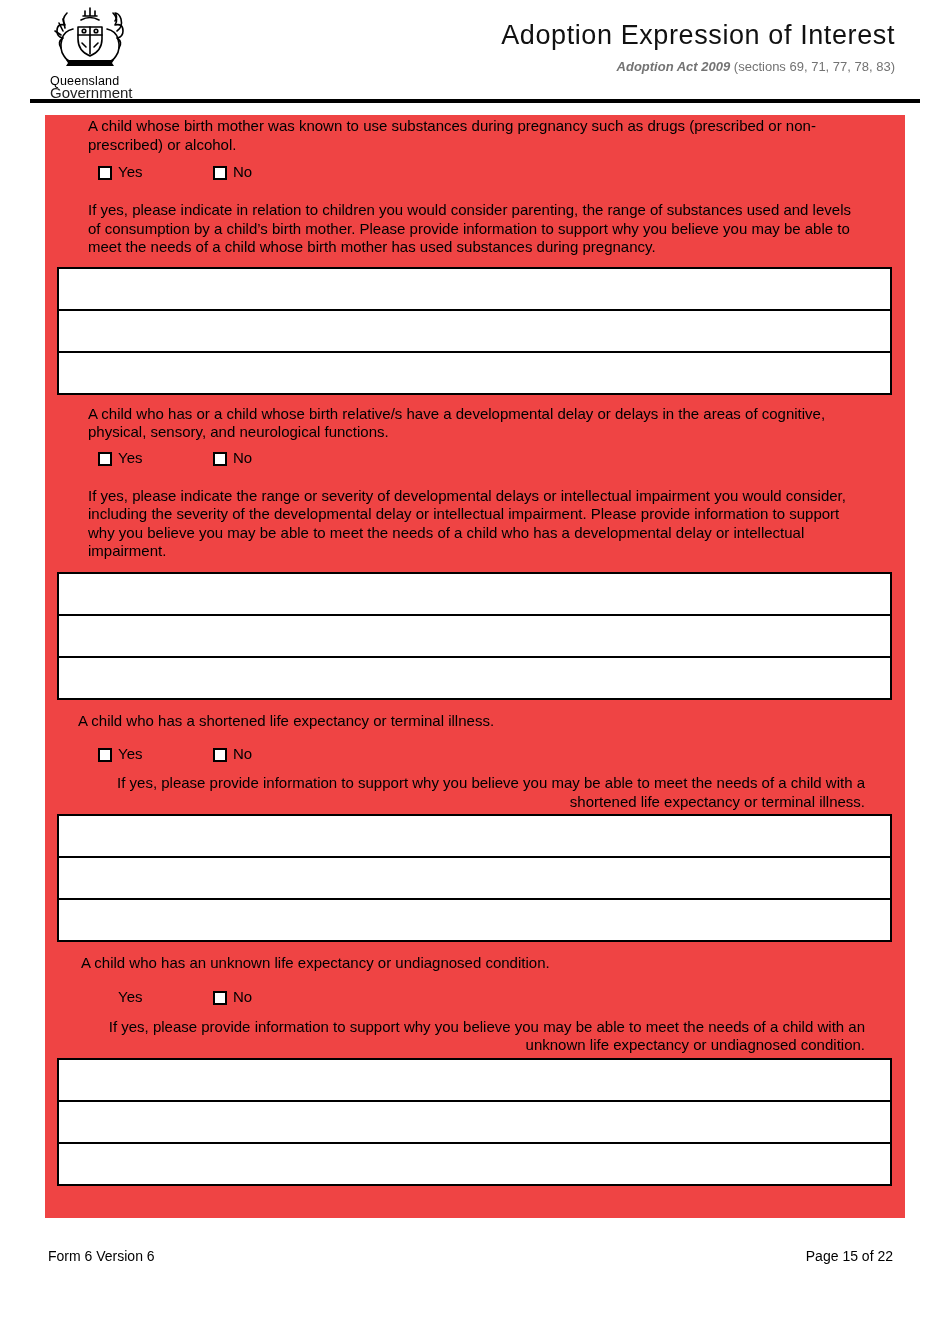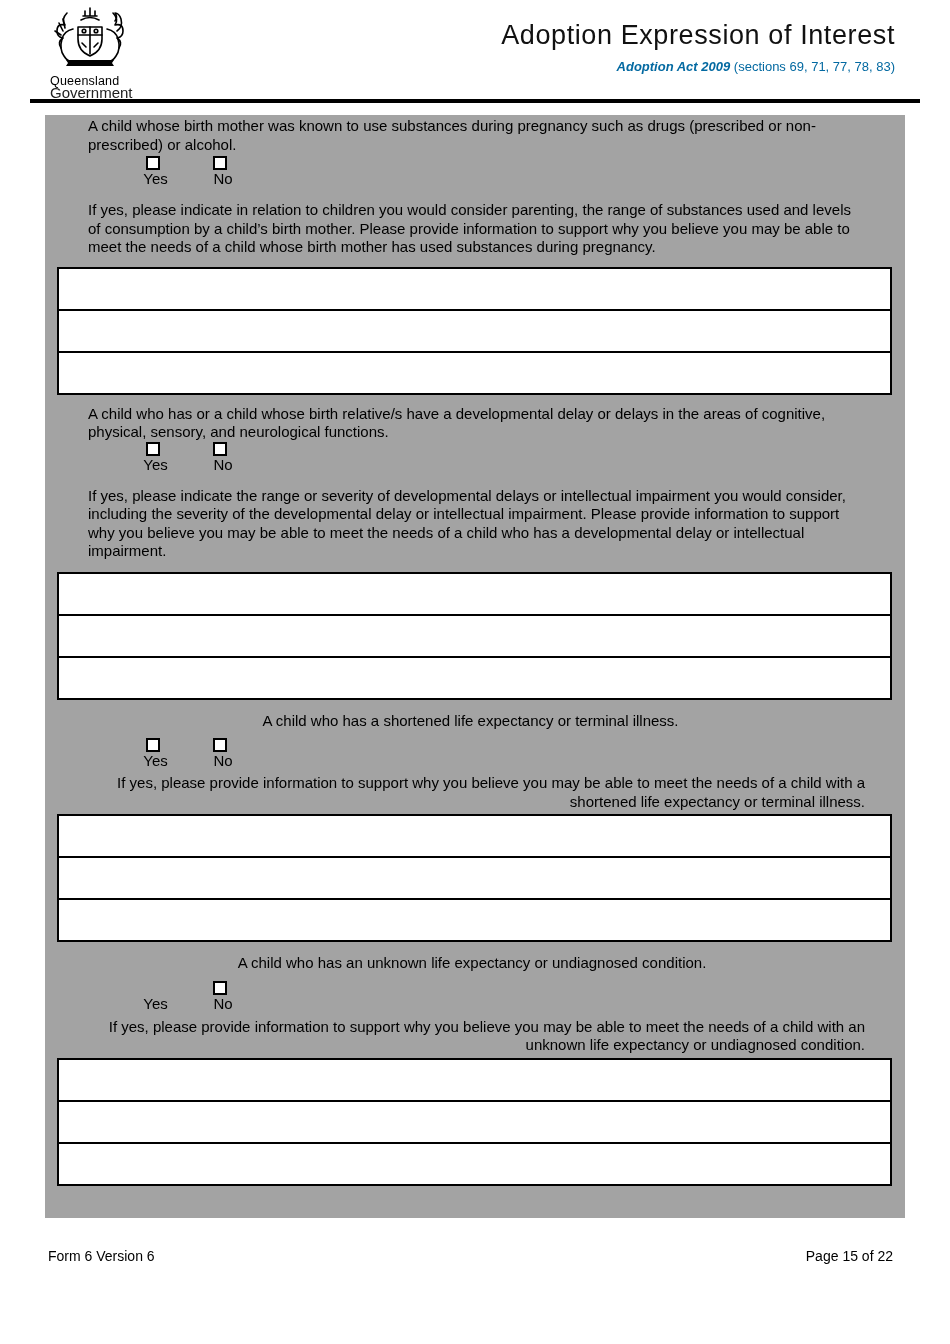--- a/index.html
+++ b/index.html
@@ -10,36 +10,36 @@
   }
   .page{position:relative;width:950px;height:1344px;overflow:hidden;background:#fff;}
 
   
   .logo{position:absolute;left:50px;top:5px;width:96px;text-align:left;}
   .logo svg{display:block;margin-left:2px;}
   .logo-l1{display:block;font-size:12.5px;font-weight:400;line-height:12px;letter-spacing:.2px;}
   .logo-l2{display:block;font-size:15px;font-weight:400;line-height:12px;color:#222;}
   .header-right{position:absolute;right:55px;top:20px;text-align:right;}
   .title{margin:0;font-size:27px;font-weight:400;letter-spacing:.6px;color:#111;line-height:30px;}
-  .subtitle{margin-top:9px;font-size:13px;color:#0369a1;}
+  .subtitle{margin-top:9px;font-size:13px;color:#737373;}
   .subtitle .act{font-style:italic;font-weight:700;}
   .hrule{position:absolute;left:30px;top:99px;width:890px;height:4px;background:#000;}
 
   
   .panel{
     position:absolute;left:45px;top:115px;width:860px;height:1103px;
-    background:#a3a3a3;overflow:hidden;
+    background:#ef4444;overflow:hidden;
   }
   .statement{margin:0;padding:0 42px 0 43px;font-size:15px;line-height:18.5px;}
   .ifyes{margin:0;padding:0 40px 0 43px;font-size:15px;line-height:18.5px;}
-  .s3 .statement,.s4 .statement{padding-left:33px;text-align:center;}
+  .s3 .statement,.s4 .statement{padding-left:33px;}
   .s3 .ifyes,.s4 .ifyes{padding-left:62px;text-align:right;}
 
   .cbrow{display:flex;align-items:center;margin-left:53px;height:18px;}
-  .opt{display:inline-flex;align-items:center;flex-direction:column;}
+  .opt{display:inline-flex;align-items:flex-end;}
   .opt.yes{width:115px;}
   .checkbox{
     display:inline-block;width:10px;height:10px;background:#fff;
     border:2.5px solid #000;margin-right:6px;flex:none;
   }
   .checkbox.ghost{visibility:hidden;}
   .cblabel{font-size:15px;line-height:17px;}
 
   .boxes{margin-left:12px;width:831px;border:2px solid #000;background:#fff;}
   .boxes .row{height:40px;border-bottom:2px solid #000;}

